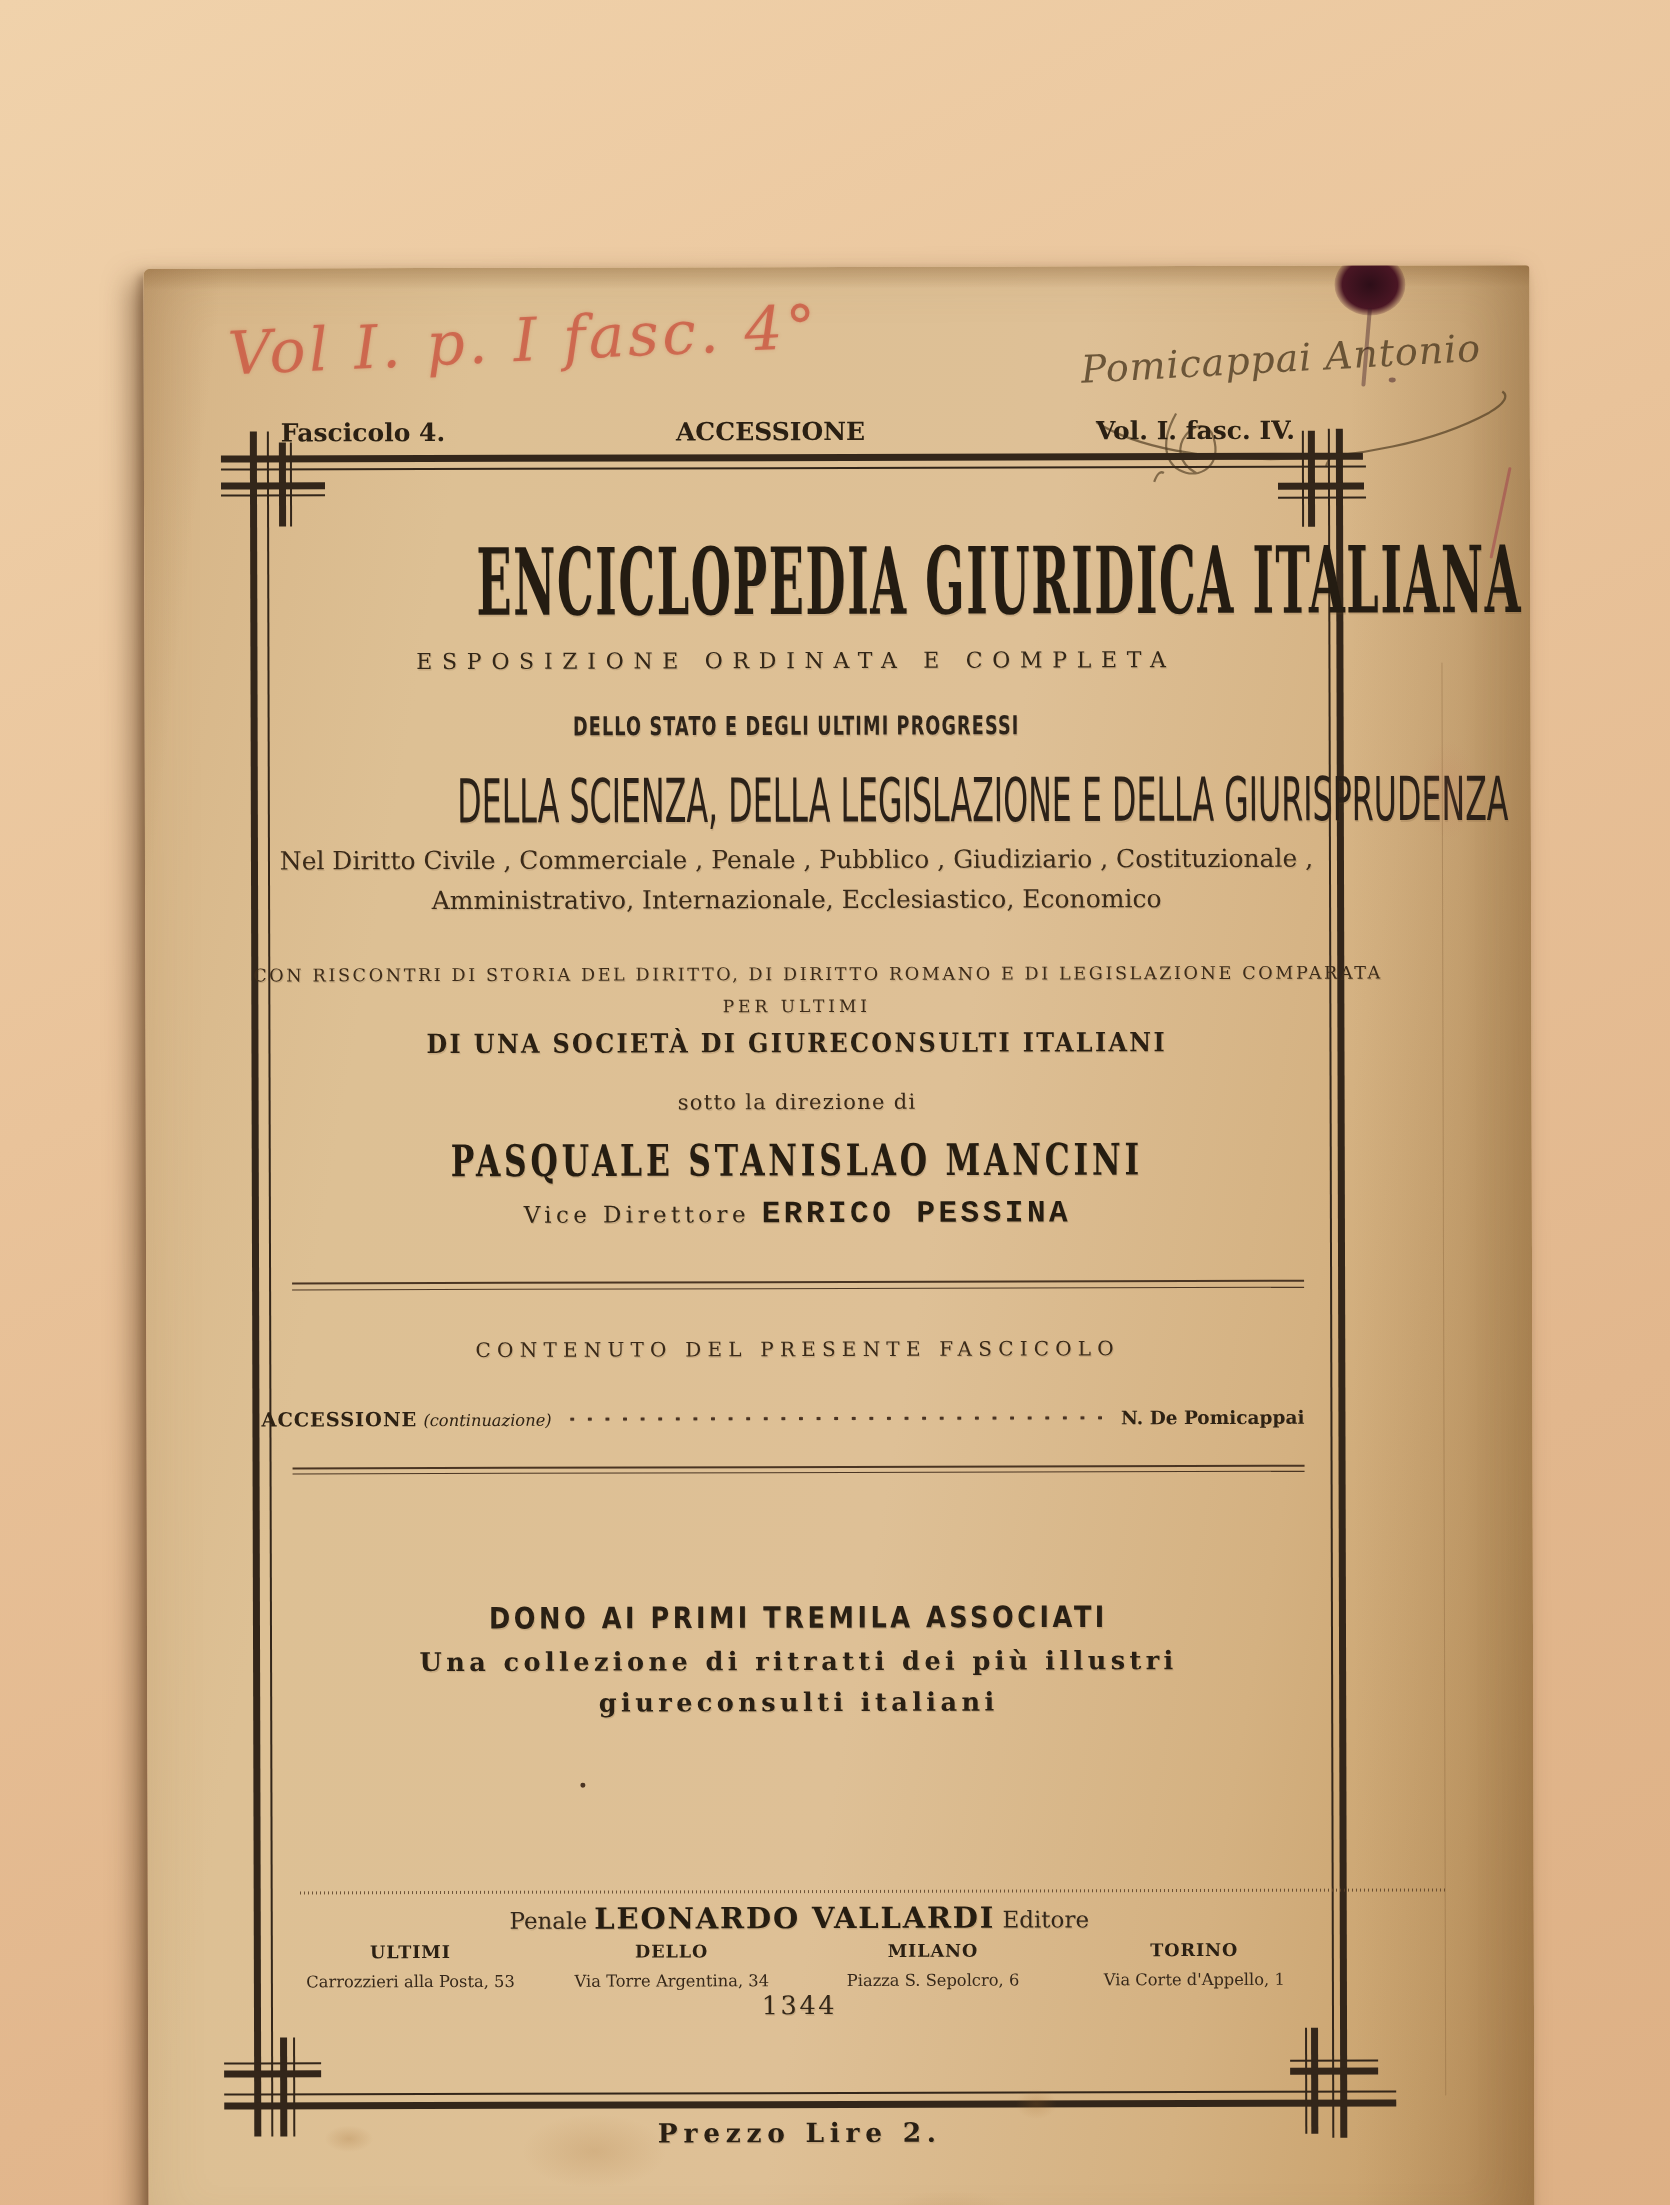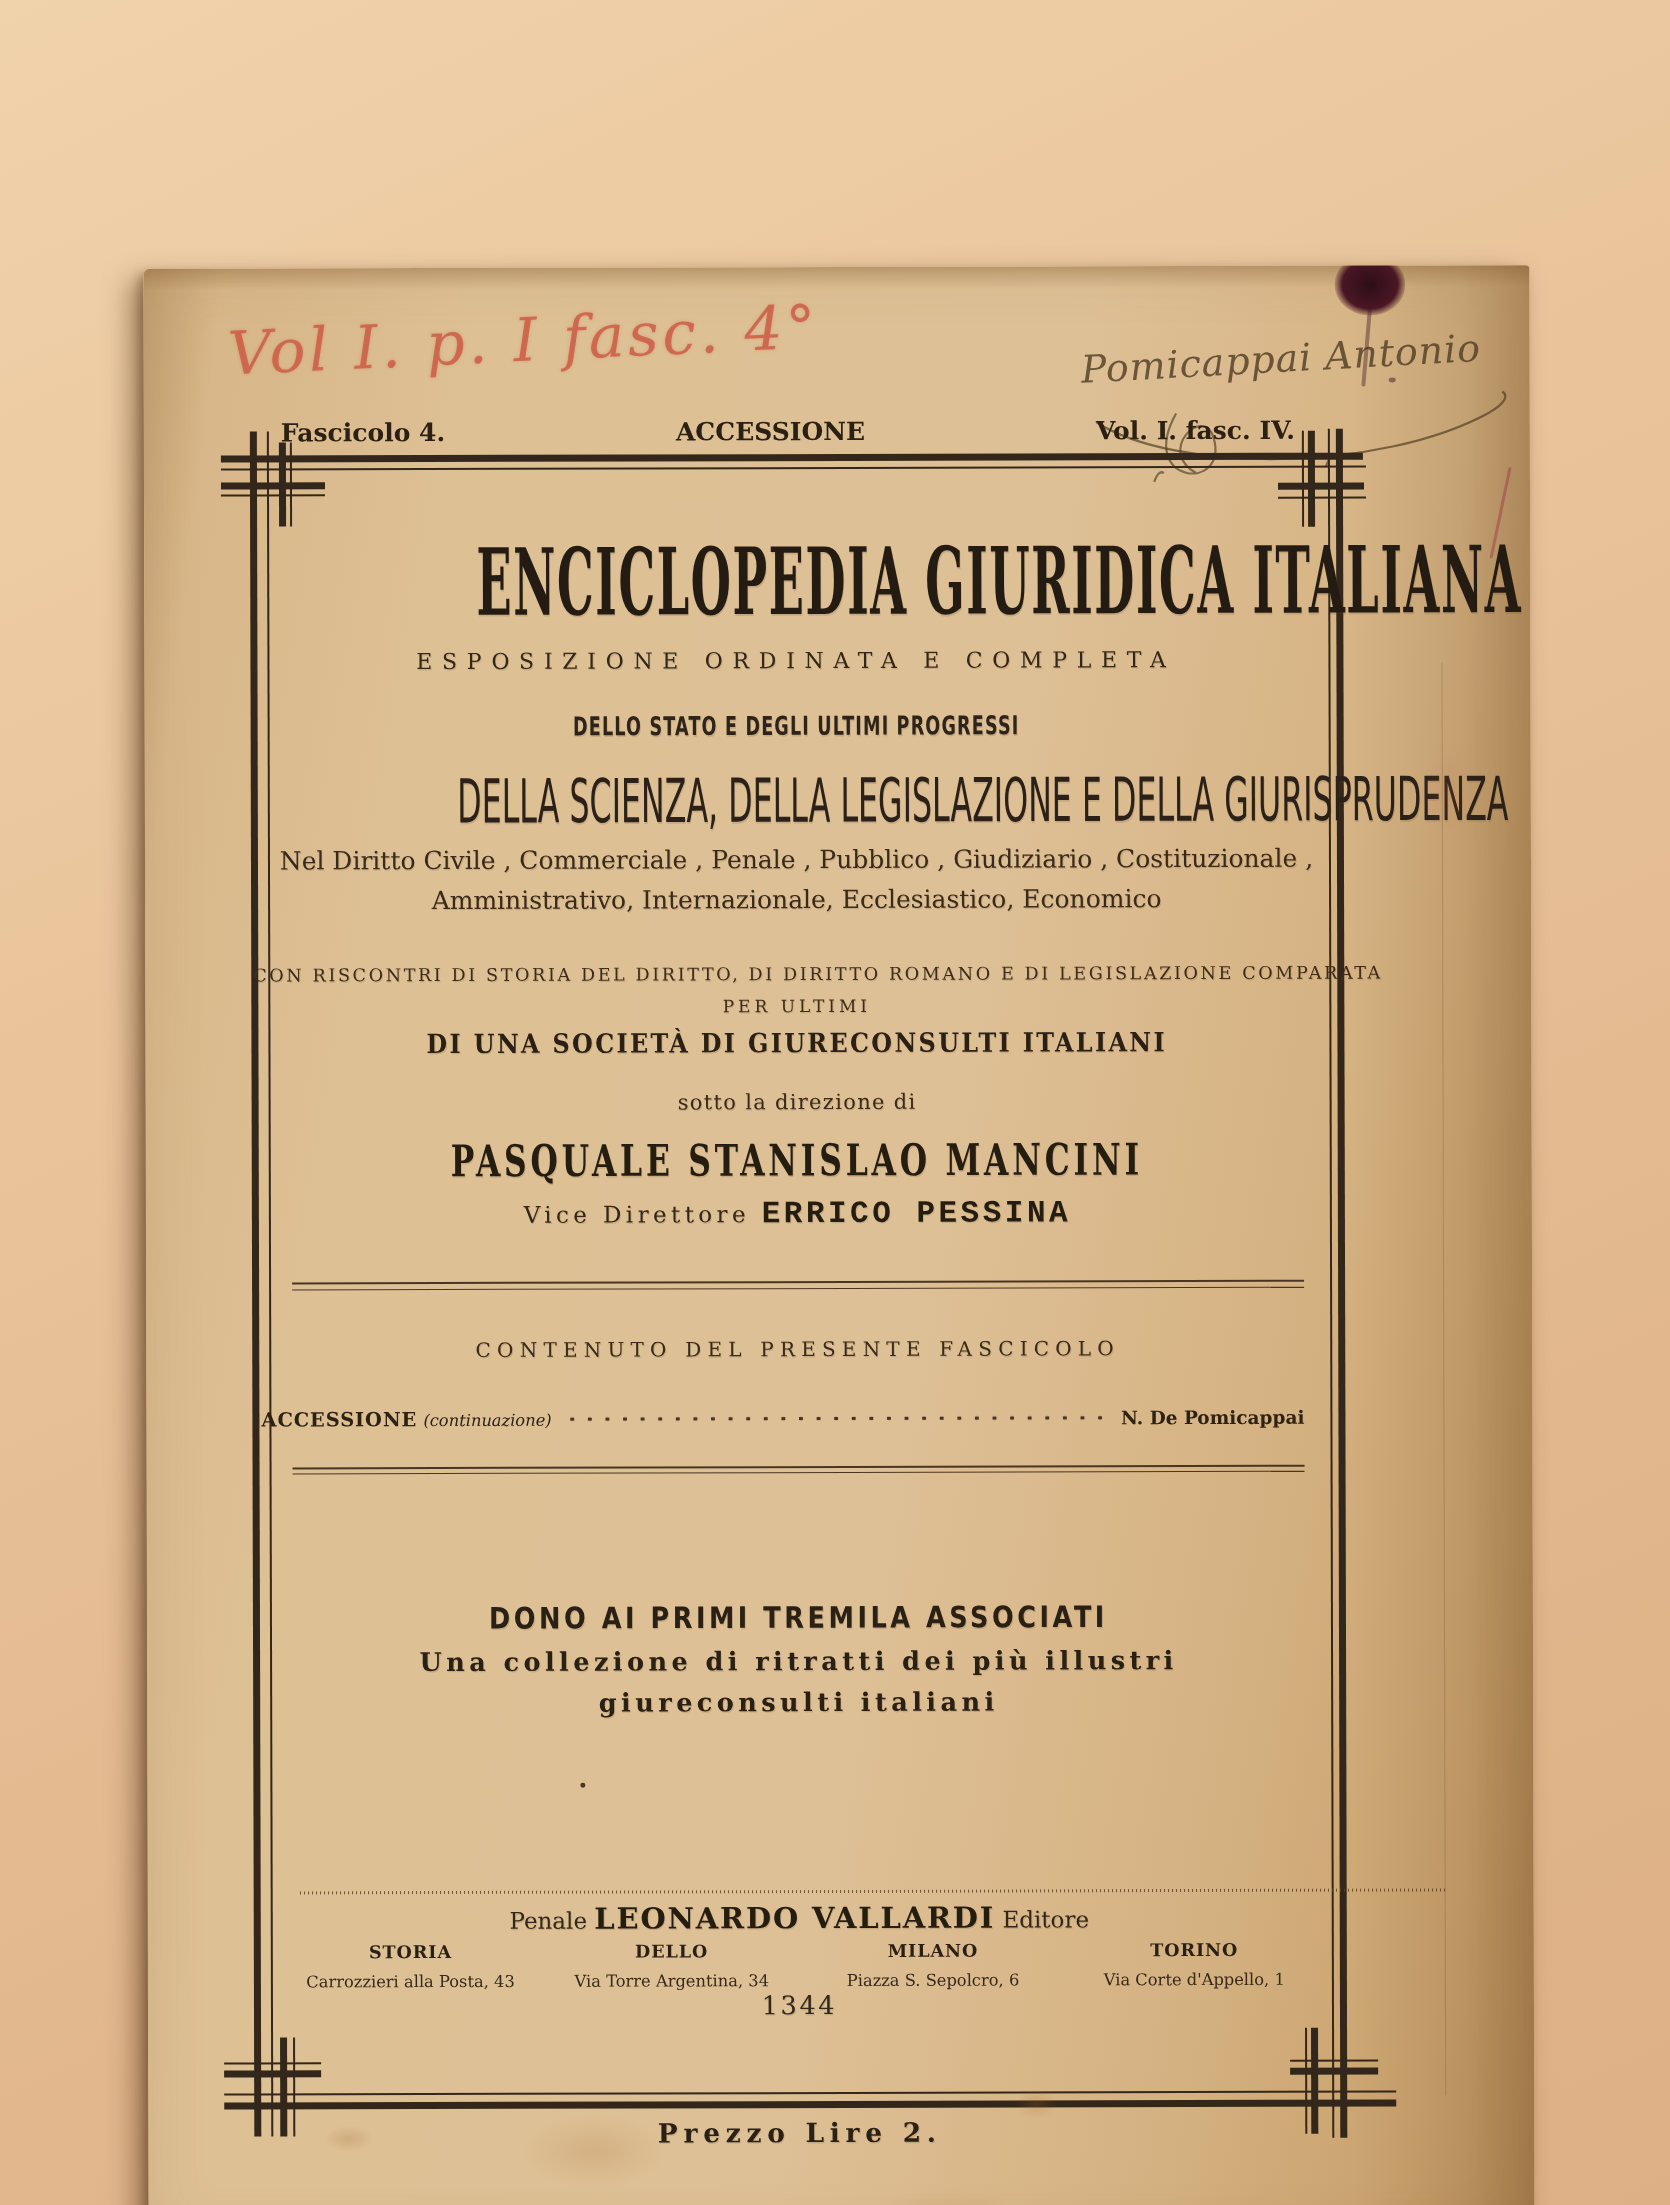--- a/index.html
+++ b/index.html
@@ -194,22 +194,22 @@
   <div class="zig"></div>
 
   <div class="cline vallardi">
     <span>Penale</span>
     <b>LEONARDO VALLARDI</b>
     <span>Editore</span>
   </div>
 
   <div class="offices">
     <div class="col">
-      <div class="city">STORIA</div>
-      <div class="addr">Carrozzieri alla Posta, 43</div>
+      <div class="city">ULTIMI</div>
+      <div class="addr">Carrozzieri alla Posta, 53</div>
     </div>
     <div class="col">
       <div class="city">DELLO</div>
       <div class="addr">Via Torre Argentina, 34</div>
     </div>
     <div class="col">
       <div class="city">MILANO</div>
       <div class="addr">Piazza S. Sepolcro, 6</div>
     </div>
     <div class="col">

